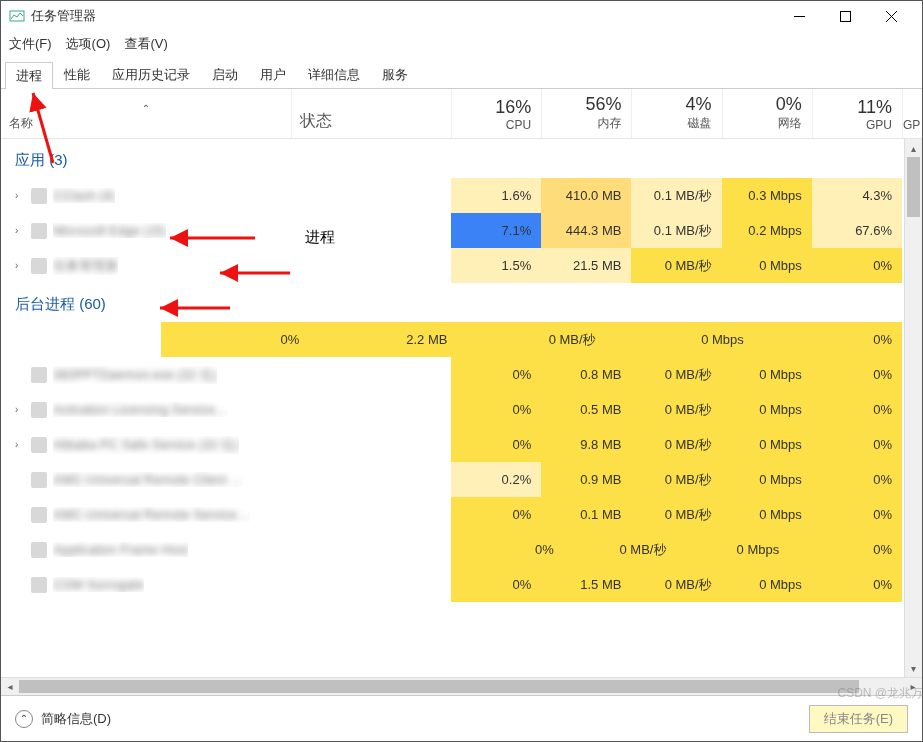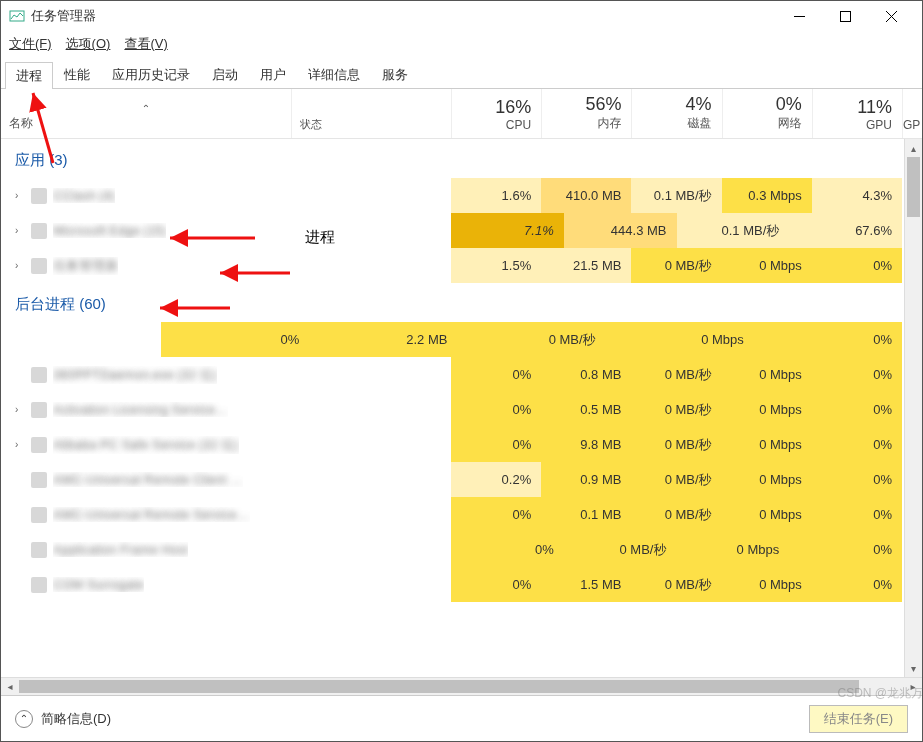--- a/index.html
+++ b/index.html
@@ -5,29 +5,29 @@
 * { box-sizing: border-box; margin: 0; padding: 0; font-family: "Microsoft YaHei", "Segoe UI", sans-serif; }
 body { background: #fff; width: 923px; height: 742px; overflow: hidden; position: relative; font-size: 13px; color: #333; }
 .window { width: 100%; height: 100%; display: flex; flex-direction: column; border: 1px solid #555; }
 .titlebar { display: flex; align-items: center; height: 30px; padding: 0 8px; }
 .titlebar .icon { width: 16px; height: 16px; margin-right: 6px; display: inline-flex; }
 .titlebar .title { flex: 1; font-size: 13px; }
 .winbtns { display: flex; }
 .winbtn { width: 46px; height: 30px; display: flex; align-items: center; justify-content: center; cursor: pointer; }
 .winbtn svg { width: 11px; height: 11px; }
 .menubar { display: flex; padding: 2px 8px; gap: 14px; font-size: 13px; height: 26px; align-items: center; }
-.menubar span { cursor: default; text-decoration: underline; }
+.menubar span { cursor: default; }
 .tabs { display: flex; border-bottom: 1px solid #ccc; padding-left: 4px; margin-top: 4px; }
 .tab { padding: 4px 10px; font-size: 13px; border: 1px solid transparent; border-bottom: none; cursor: default; position: relative; }
 .tab.active { border-color: #ccc; background: #fff; top: 1px; }
 .table-area { flex: 1; display: flex; flex-direction: column; overflow: hidden; position: relative; }
 .thead { display: flex; border-bottom: 1px solid #e5e5e5; height: 50px; }
 .col-name { width: 290px; display: flex; align-items: flex-end; padding: 0 8px 6px 8px; font-size: 12px; color: #555; position: relative; }
 .col-name .sort-caret { position: absolute; left: 50%; top: 14px; transform: translateX(-50%); font-size: 10px; color: #555; }
-.col-status { width: 160px; display: flex; align-items: flex-end; padding: 0 8px 6px 8px; font-size: 11px; color: #555; border-left: 1px solid #eee; }
+.col-status { width: 160px; display: flex; align-items: flex-end; padding: 0 8px 6px 8px; font-size: 16px; color: #555; border-left: 1px solid #eee; }
 .col-metric { flex: 1; min-width: 86px; display: flex; flex-direction: column; align-items: flex-end; justify-content: flex-end; padding: 0 10px 6px 0; border-left: 1px solid #eee; }
 .col-metric .pct { font-size: 18px; color: #333; }
 .col-metric .lbl { font-size: 12px; color: #555; }
 .col-gpu2 { width: 20px; display:flex; align-items:flex-end; padding-bottom:6px; border-left:1px solid #eee; font-size:12px; color:#555; overflow:hidden;}
 .tbody { flex: 1; overflow: hidden; position: relative; }
 .vscroll { position: absolute; right: 0; top: 0; bottom: 0; width: 18px; background: #f0f0f0; border-left: 1px solid #ddd; }
 .vscroll .arrow { height: 18px; display:flex; align-items:center; justify-content:center; font-size:10px; color:#666; }
 .vscroll .thumb { position: absolute; left: 2px; right: 2px; top: 18px; height: 60px; background: #c0c0c0; }
 .hscroll { height: 18px; background: #f0f0f0; border-top: 1px solid #ddd; display:flex; align-items:center; position:relative; }
 .hscroll .arrow { width:18px; height:18px; display:flex; align-items:center; justify-content:center; font-size:10px; color:#666; }
@@ -36,21 +36,21 @@
 .row { display: flex; height: 35px; align-items: stretch; }
 .cell-name { width: 290px; display: flex; align-items: center; padding-left: 14px; gap: 6px; overflow: hidden; }
 .cell-name .chev { width: 10px; font-size: 10px; color: #666; }
 .cell-name .picon { width: 16px; height: 16px; background: #d8d8d8; border-radius: 2px; flex-shrink: 0; }
 .cell-name .pname { color: transparent; text-shadow: 0 0 6px rgba(80,80,80,0.8); white-space: nowrap; overflow:hidden; }
 .cell-status { width: 160px; }
 .cell-m { flex: 1; min-width: 86px; display: flex; align-items: center; justify-content: flex-end; padding-right: 10px; font-size: 13px; }
 .cell-gpu2 { width: 20px; }
 .heat-1 { background: #fde047; }
 .heat-2 { background: #fff0b8; }
-.heat-3 { background: #eab308; font-style: italic; }
+.heat-3 { background: #3b82f6; }
 .heat-4 { background: #ffdc7a; }
 .footer { height: 46px; border-top: 1px solid #ccc; display: flex; align-items: center; padding: 0 14px; justify-content: space-between; }
 .footer .left { display:flex; align-items:center; gap:8px; }
 .footer .circ { width:18px; height:18px; border:1px solid #888; border-radius:50%; display:flex; align-items:center; justify-content:center; font-size:10px; }
 .footer button { padding: 4px 14px; font-size: 13px; background:#fef9c3; border:1px solid #bbb; color:#888; }
 .annot-arrow { position: absolute; pointer-events: none; }
 .watermark { position: absolute; right: 0; bottom: 40px; font-size: 12px; color: rgba(120,120,120,0.45); }
 .annot-label { position: absolute; left: 305px; top: 228px; font-size: 15px; color: #000; pointer-events:none; }
 </style>
 </head>
@@ -156,20 +156,21 @@
         <div class="row">
           <div class="cell-name">
             <span class="chev">›</span>
             <span class="picon"></span>
             <span class="pname">Microsoft Edge (15)</span>
           </div>
           <div class="cell-status"></div>
           <div class="cell-m heat-3">7.1%</div>
           <div class="cell-m heat-4">444.3 MB</div>
           <div class="cell-m heat-2">0.1 MB/秒</div>
+          <div class="cell-m heat-1">0.2 Mbps</div>
           <div class="cell-m heat-2">67.6%</div>
           <div class="cell-gpu2"></div>
         </div>
         <div class="row">
           <div class="cell-name">
             <span class="chev">›</span>
             <span class="picon"></span>
             <span class="pname">任务管理器</span>
           </div>
           <div class="cell-status"></div>

